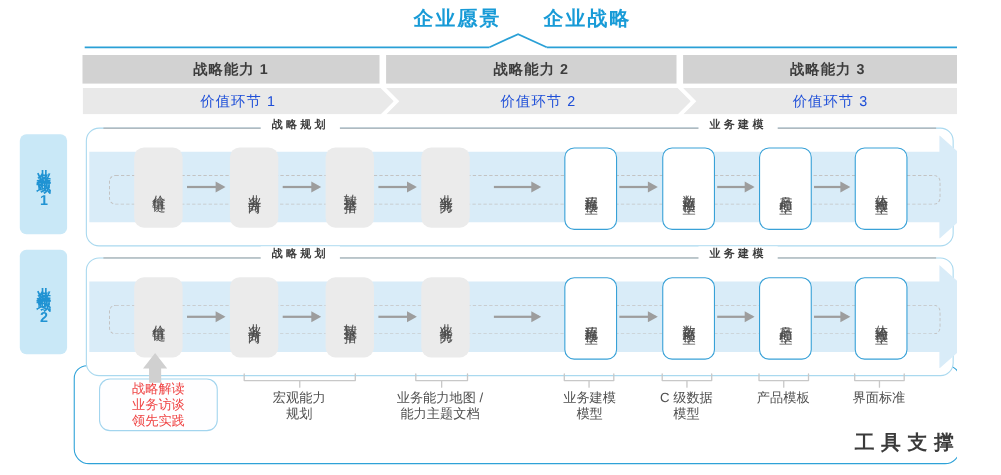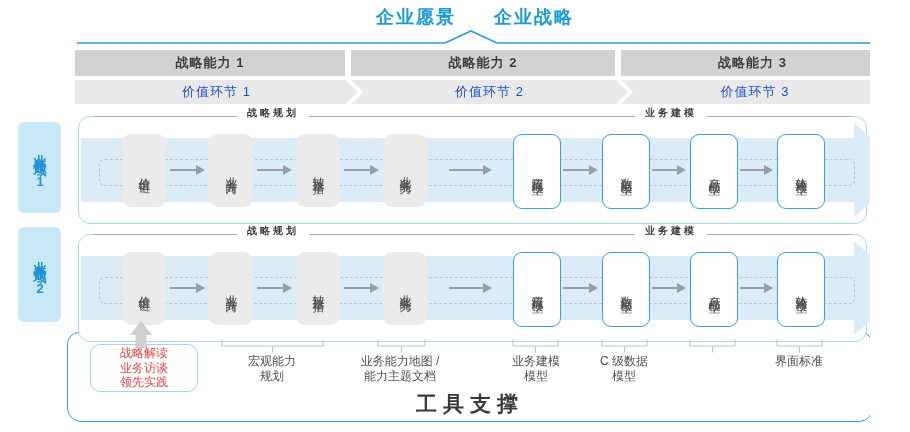--- a/index.html
+++ b/index.html
@@ -24,22 +24,22 @@
   
   .domain{position:absolute;left:18px;width:43px;background:#c9e8f7;border-radius:6px;
           display:flex;align-items:center;justify-content:center;z-index:2;
           writing-mode:vertical-rl;text-orientation:upright;
           font-size:13px;font-weight:bold;color:#2093d3;letter-spacing:3px;}
   .domain1{top:122px;height:91px;}
   .domain2{top:227px;height:95px;}
   
   #tool-frame{position:absolute;left:67px;top:332px;width:804px;height:88px;background:#fff;
               border:1.5px solid #2ea2d8;border-radius:12px 12px 14px 14px;z-index:1;}
-  #tool-label{position:absolute;left:67px;top:390px;width:806px;text-align:center;
-              font-size:21px;font-weight:bold;letter-spacing:6px;color:#3a3a3a;z-index:4;}
+  #tool-label{position:absolute;left:67px;top:390px;width:806px;text-align:right;
+              font-size:18px;font-weight:bold;letter-spacing:6px;color:#3a3a3a;z-index:4;}
   
   .row{position:absolute;left:78px;width:787px;height:106px;background:#fff;
        border:1.5px solid #aad9ef;border-radius:12px;z-index:2;}
   .row1{top:116px;} .row2{top:234px;}
   .bigarrow{position:absolute;left:2px;top:6px;width:828px;height:94px;background:#d9ecf8;
             clip-path:polygon(0 15px,773px 15px,773px 0,826px 47px,773px 94px,773px 79px,0 79px);}
   .dashedlane{position:absolute;left:20px;top:42px;width:754px;height:25px;
               border:1px dashed #c3c3c3;border-radius:6px;}
   .topline{position:absolute;left:15px;top:-1px;width:757px;height:1px;background:#aaa;}
   .rowhead{position:absolute;top:-11px;transform:translateX(-50%);background:#fff;padding:0 10px;
@@ -142,20 +142,21 @@
 业务访谈
 领先实践</div>
   <div class="note n1">宏观能力
 规划</div>
   <div class="note n2">业务能力地图 /
 能力主题文档</div>
   <div class="note n3">业务建模
 模型</div>
   <div class="note n4">C 级数据
 模型</div>
+  <div class="note n5">产品模板</div>
   <div class="note n6">界面标准</div>
 
   <svg id="overlay" width="910" height="432" viewBox="0 0 910 432">
     <path d="M77 43 H445 M497 43 H883" stroke="#2aa0d6" stroke-width="1.6" fill="none"></path>
     <path d="M445 43 L471 31 L497 43" stroke="#2aa0d6" stroke-width="1.6" fill="#fff"></path>
     <polygon points="141,321 130,335 135.5,335 135.5,348 146.5,348 146.5,335 152,335" fill="#d0d0d0"></polygon>
     <g stroke="#c8c8c8" stroke-width="1.2" fill="none" stroke-linecap="round" stroke-linejoin="round">
       <path d="M222 340 V346 H323 V340 M272.5 346 V352"></path>
       <path d="M378 340 V346 H425 V340 M401.5 346 V352"></path>
       <path d="M513 340 V346 H558 V340 M535.5 346 V352"></path>

